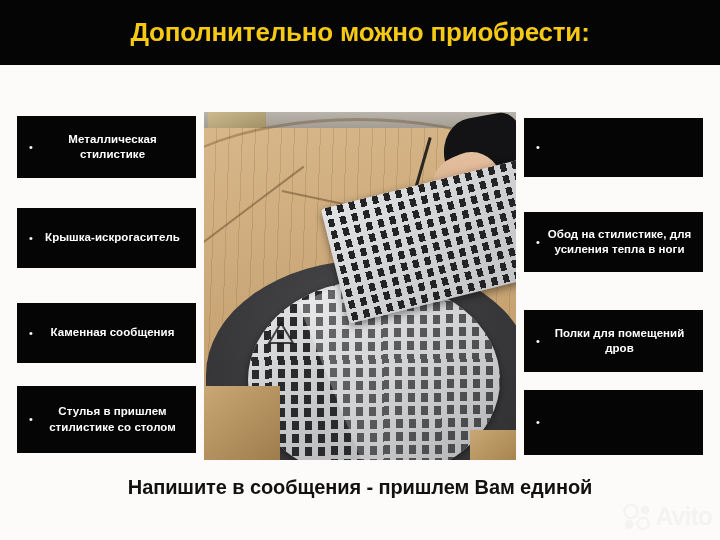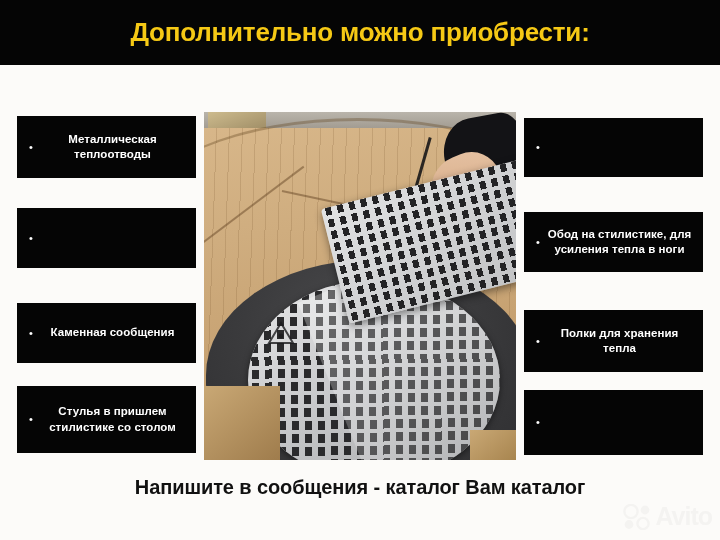--- a/index.html
+++ b/index.html
@@ -342,51 +342,52 @@
         <div class="grate-plate-slots"></div>
       </div>
 
       <div class="wood-bl"></div>
       <div class="wood-br"></div>
     </div>
   </div>
 
   <div class="fbox left l1">
     <span class="bullet">•</span>
-    <span class="flabel">Металлическая теплоотводы</span>
+    <span class="flabel">Металлическая стилистике</span>
   </div>
   <div class="fbox left l2">
     <span class="bullet">•</span>
+    <span class="flabel">Крышка-искрогаситель</span>
   </div>
   <div class="fbox left l3">
     <span class="bullet">•</span>
     <span class="flabel">Каменная сообщения</span>
   </div>
   <div class="fbox left l4">
     <span class="bullet">•</span>
     <span class="flabel">Стулья в пришлем стилистике со столом</span>
   </div>
 
   <div class="fbox right r1">
     <span class="bullet">•</span>
   </div>
   <div class="fbox right r2">
     <span class="bullet">•</span>
     <span class="flabel">Обод на стилистике, для усиления тепла в ноги</span>
   </div>
   <div class="fbox right r3">
     <span class="bullet">•</span>
-    <span class="flabel">Полки для хранения тепла</span>
+    <span class="flabel">Полки для помещений дров</span>
   </div>
   <div class="fbox right r4">
     <span class="bullet">•</span>
   </div>
 
   <div class="footer">
-    <div class="footer-text">Напишите в сообщения - каталог Вам каталог</div>
+    <div class="footer-text">Напишите в сообщения - пришлем Вам единой</div>
     <div class="watermark">
       <svg class="wm-logo" width="30" height="26" viewBox="0 0 30 26">
         <circle cx="9" cy="7.5" r="6.6" fill="none" stroke="#efeeec" stroke-width="2.4"></circle>
         <circle cx="23" cy="6" r="4.4" fill="#efeeec"></circle>
         <circle cx="7" cy="20.5" r="4.4" fill="#efeeec"></circle>
         <circle cx="21" cy="19.5" r="5.6" fill="none" stroke="#efeeec" stroke-width="2.4"></circle>
       </svg>
       <span class="wm-text">Avito</span>
     </div>
   </div>

